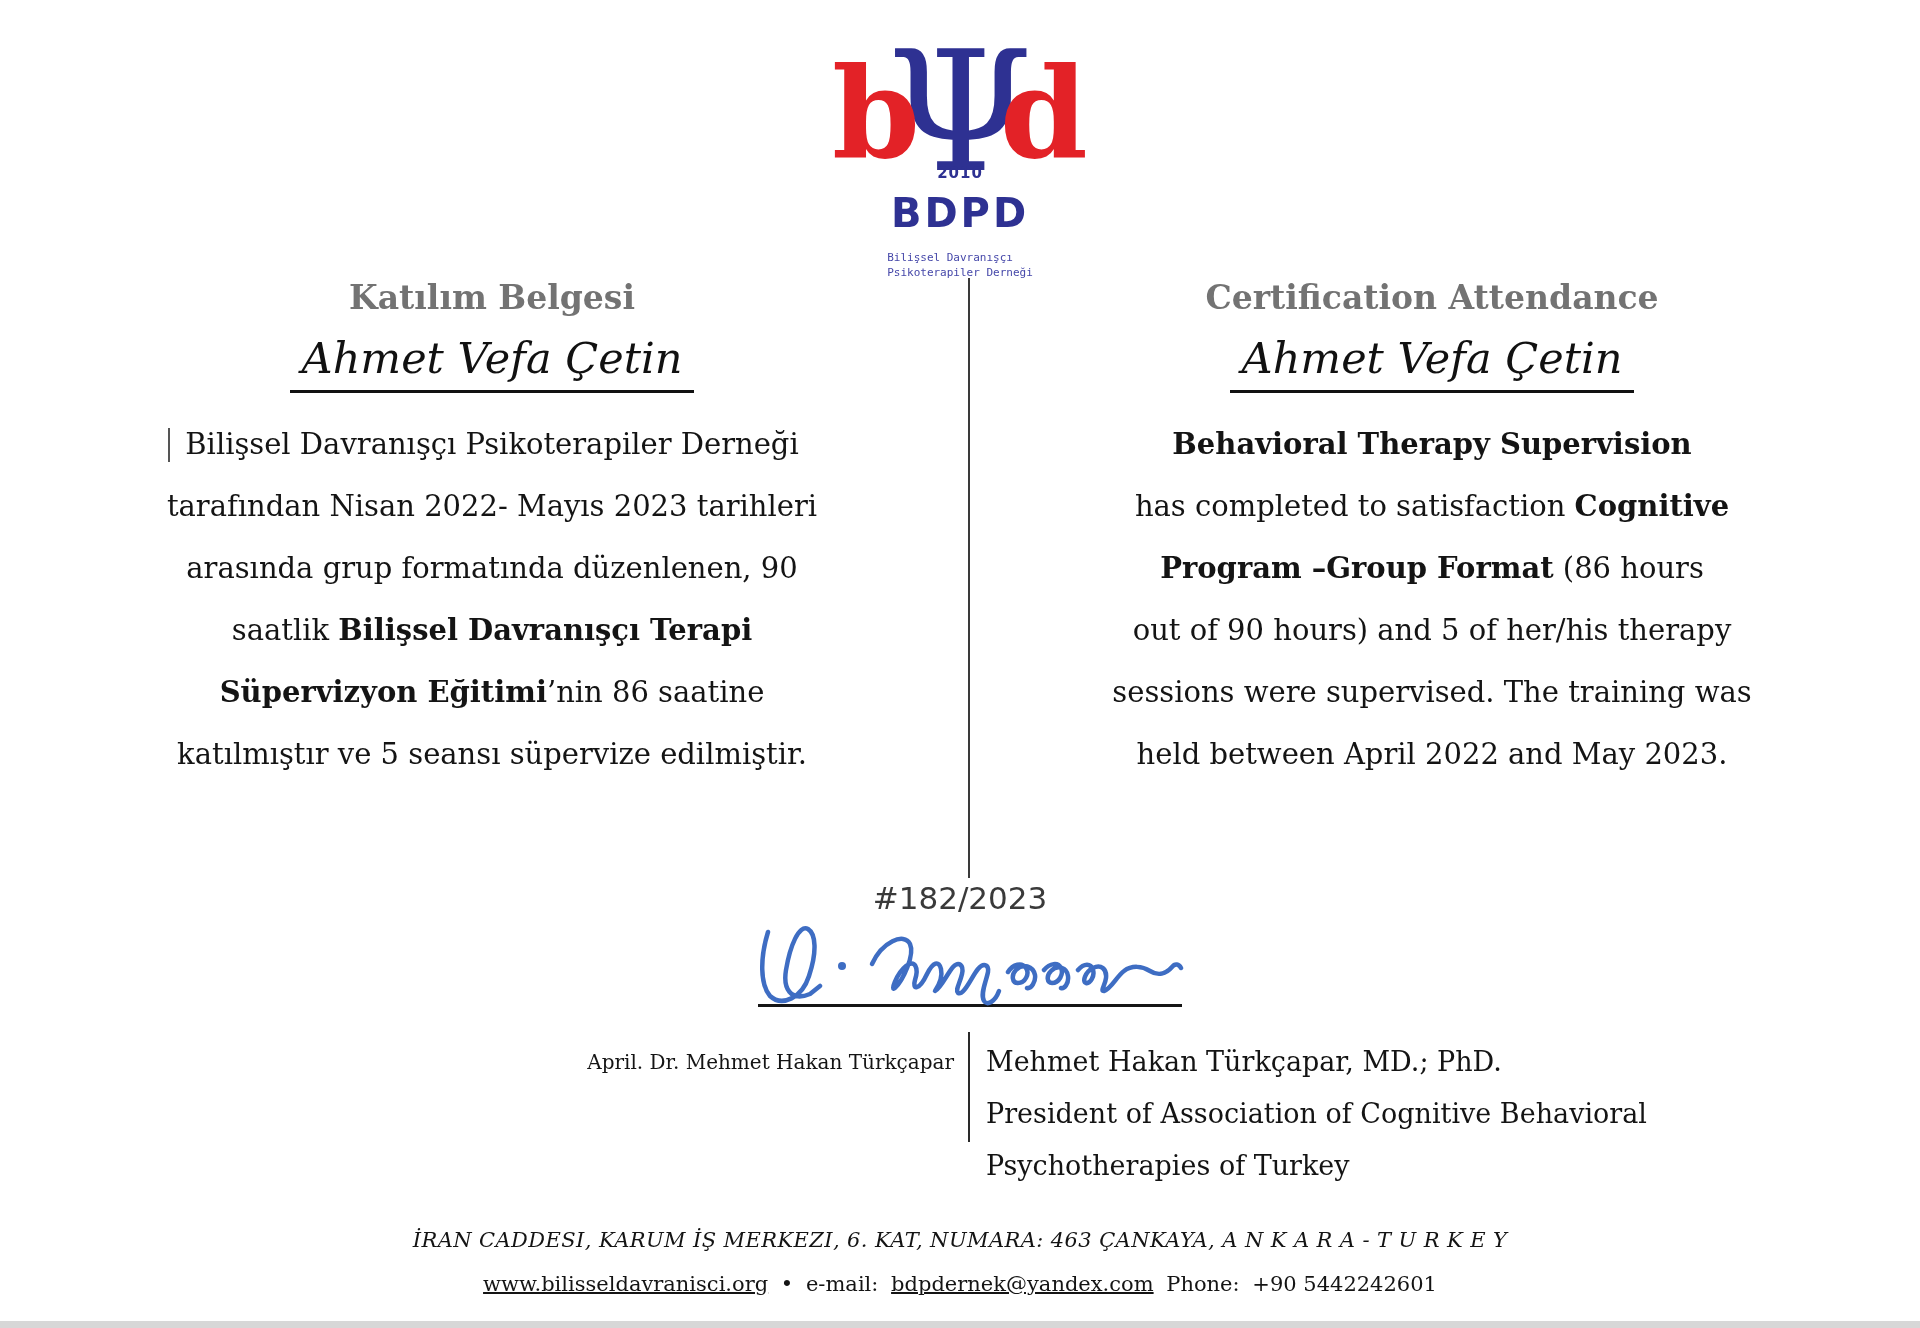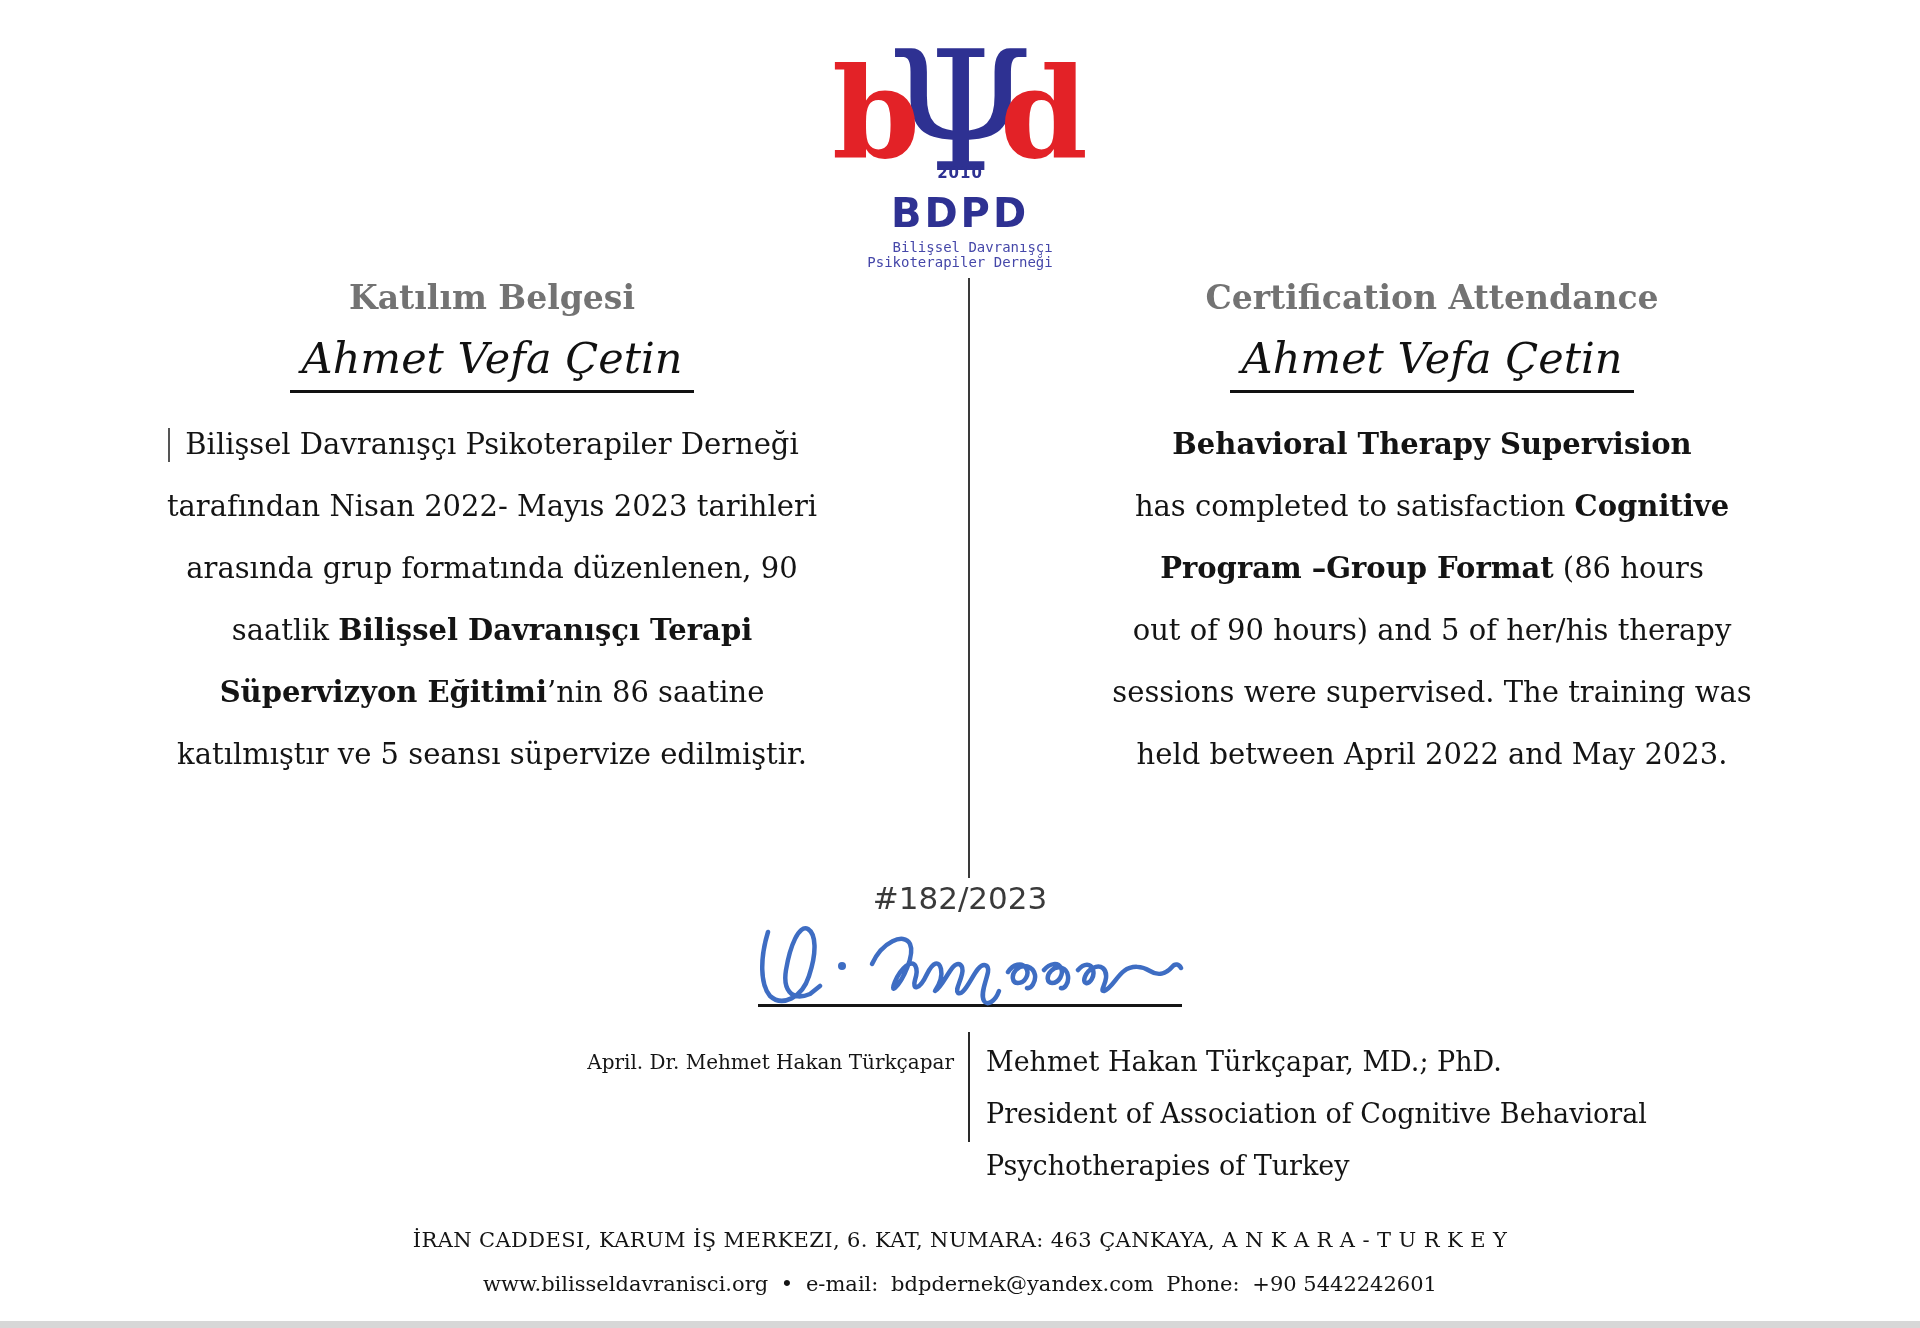--- a/index.html
+++ b/index.html
@@ -16,22 +16,22 @@
   .logo-letter { font-family:"DejaVu Serif", serif; font-weight:bold;
     font-size:126px; position:relative; z-index:2; }
   .logo-letter.b { margin-right:-33px; }
   .logo-letter.d { margin-left:-33px; }
   .logo-psi { font-family:"DejaVu Serif", serif; font-size:166px;
     position:relative; top:20px; z-index:1; }
   .logo-year { font-family:"DejaVu Sans", sans-serif; font-weight:bold;
     font-size:15px; margin-top:-12px; position:relative; z-index:3; letter-spacing:1px; }
   .logo-acronym { font-family:"DejaVu Sans", sans-serif; font-weight:bold;
     font-size:40px; letter-spacing:3px; margin-top:8px; }
-  .logo-org { font-family:"DejaVu Sans Mono", monospace; font-size:14px;
-    line-height:15px; margin-top:4px; text-align:right; }
+  .logo-org { font-family:"DejaVu Sans Mono", monospace; font-size:11px;
+    line-height:15px; margin-top:14px; text-align:left; }
 
   
   .col { position:absolute; top:278px; width:740px; text-align:center; }
   .col.left  { left:122px; }
   .col.right { left:1062px; }
   .col-heading { font-weight:bold; font-size:33px; color:#737373; }
   .col-name { display:inline-block; font-weight:normal; font-style:italic;
     font-size:43px; color:#111; border-bottom:3px solid #111;
     padding:0 12px 7px 12px; margin-top:16px; }
   .col-body { margin-top:20px; font-size:29px; line-height:62px; color:#141414;
@@ -54,24 +54,24 @@
 
   .attrib-divider { position:absolute; left:968px; top:1032px; width:2px;
     height:110px; background:#2a2a2a; }
   .sig-left { position:absolute; top:1036px; right:966px; width:640px;
     text-align:right; font-size:20px; line-height:52px; color:#141414; }
   .sig-right { position:absolute; top:1036px; left:986px; width:860px;
     text-align:left; font-size:27px; line-height:52px; color:#141414; }
 
   
   .footer-address { position:absolute; top:1228px; left:0; width:100%;
-    text-align:center; font-size:21px; letter-spacing:0.4px; color:#141414; }
+    text-align:center; font-size:21px; letter-spacing:0.4px; color:#141414;font-style:italic; }
   .footer-contact { position:absolute; top:1272px; left:0; width:100%;
     text-align:center; font-size:21px; color:#141414; }
-  .footer-contact .link { text-decoration-thickness:2px;text-align:center; }
+  .footer-contact .link { text-decoration:underline; text-decoration-thickness:2px;text-align:center; }
   .footer-contact span { margin:0 3px; }
 
   .window-edge { position:absolute; bottom:0; left:0; width:100%; height:7px;
     background:#d7d7d7; }
 </style>
 </head>
 <body>
 
 <div class="page">
 

